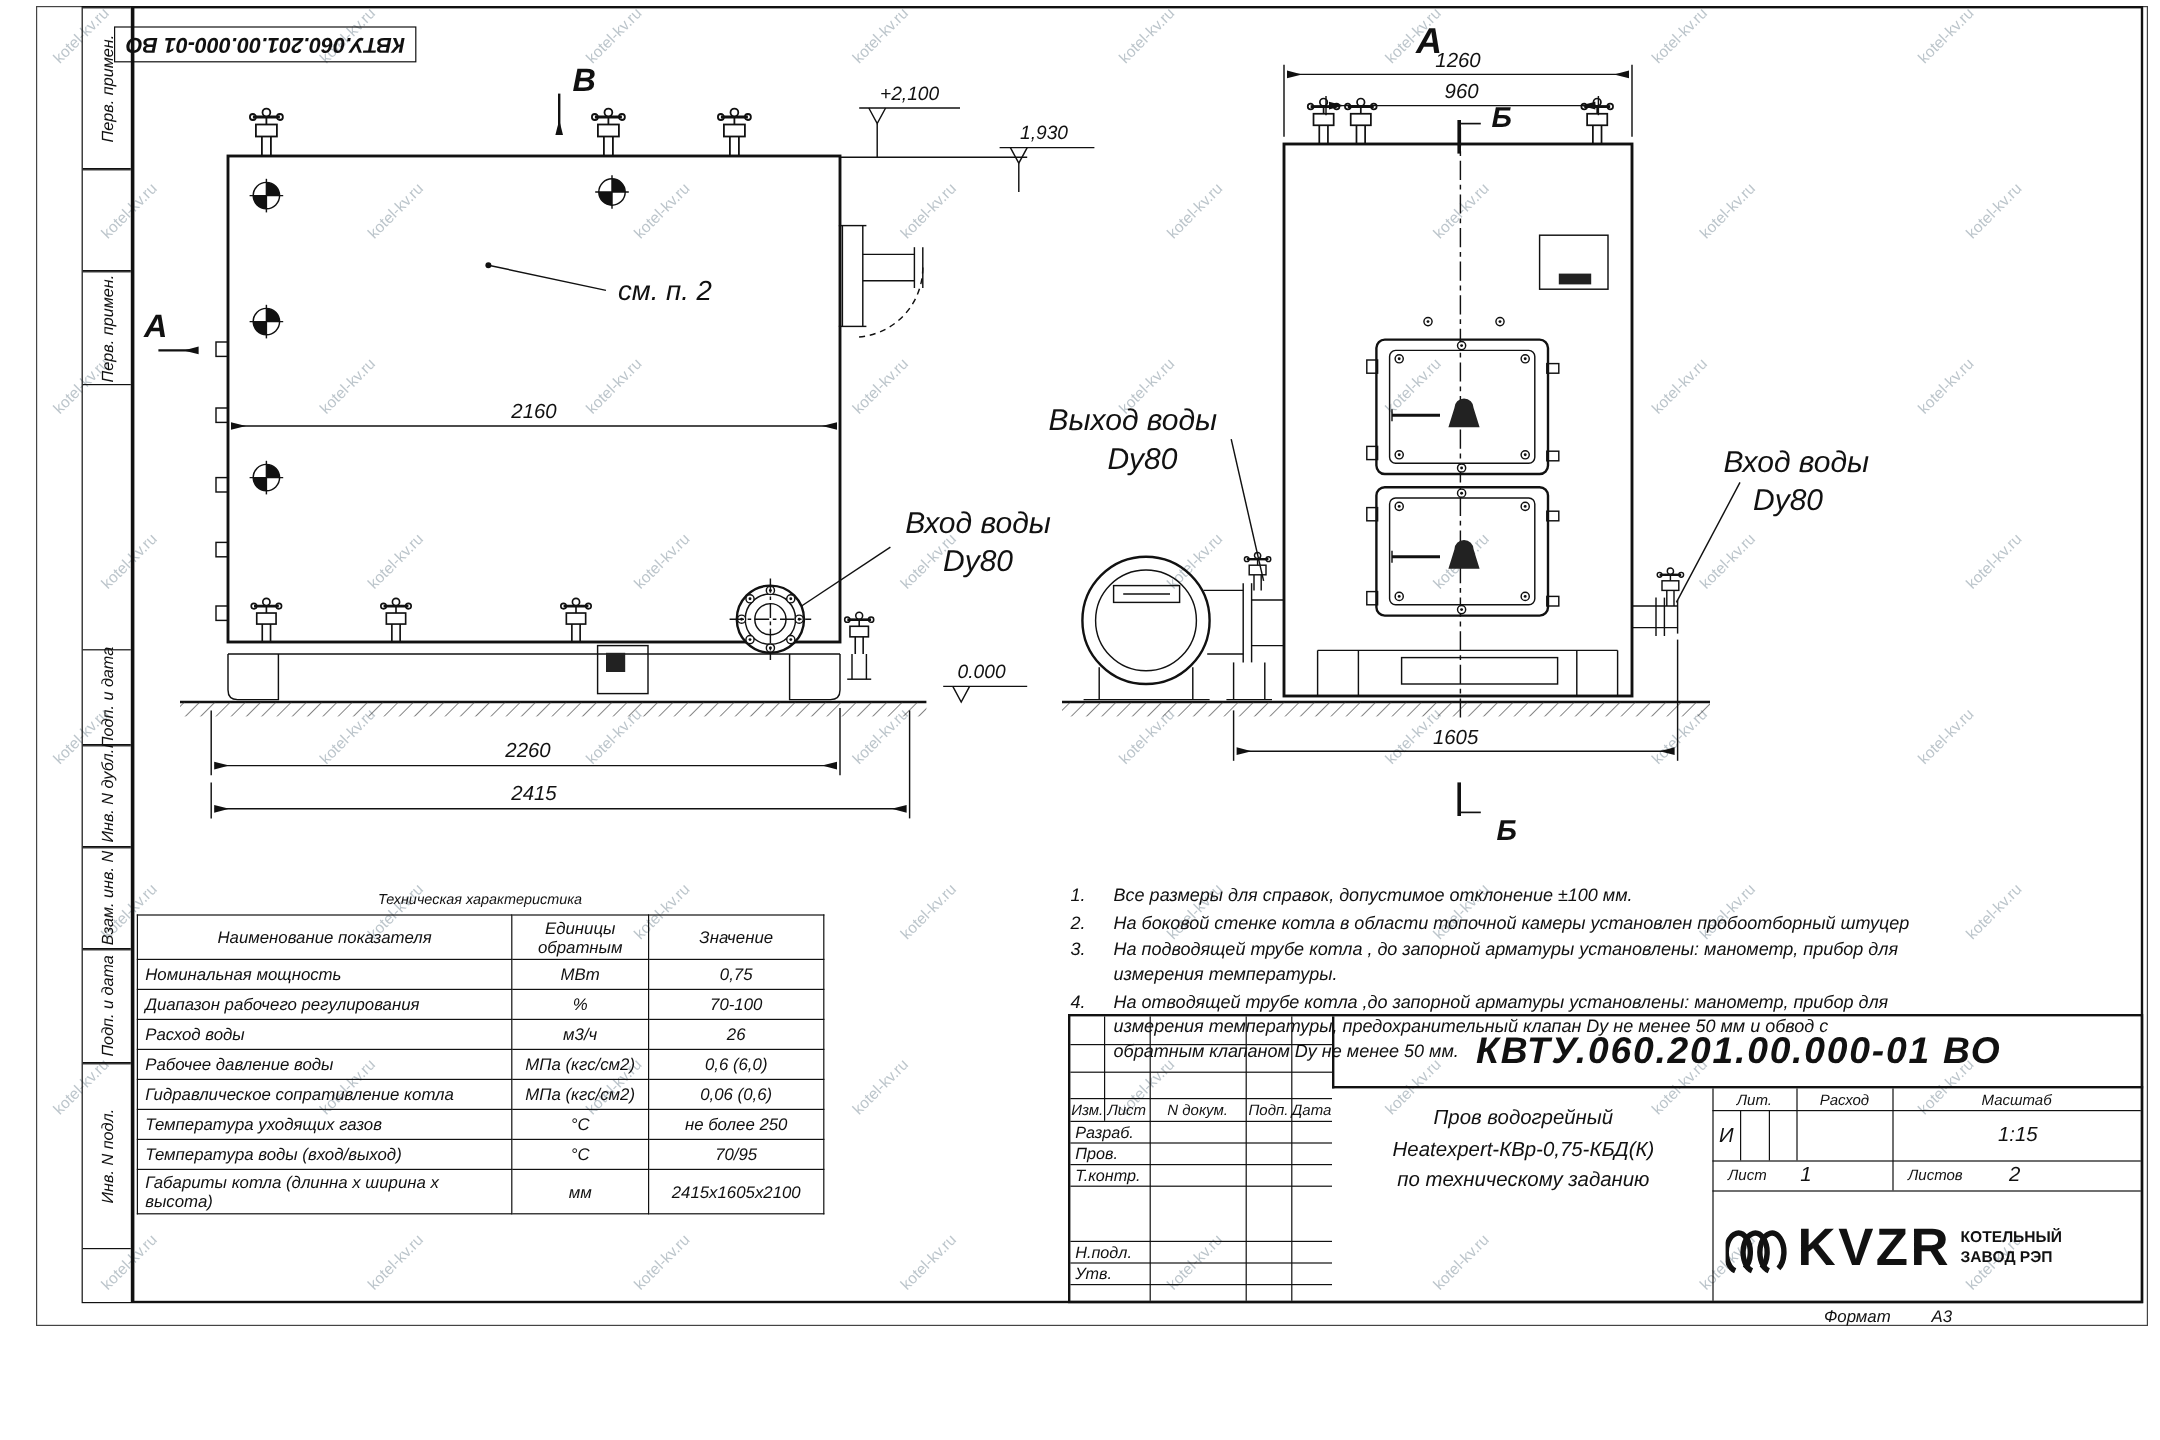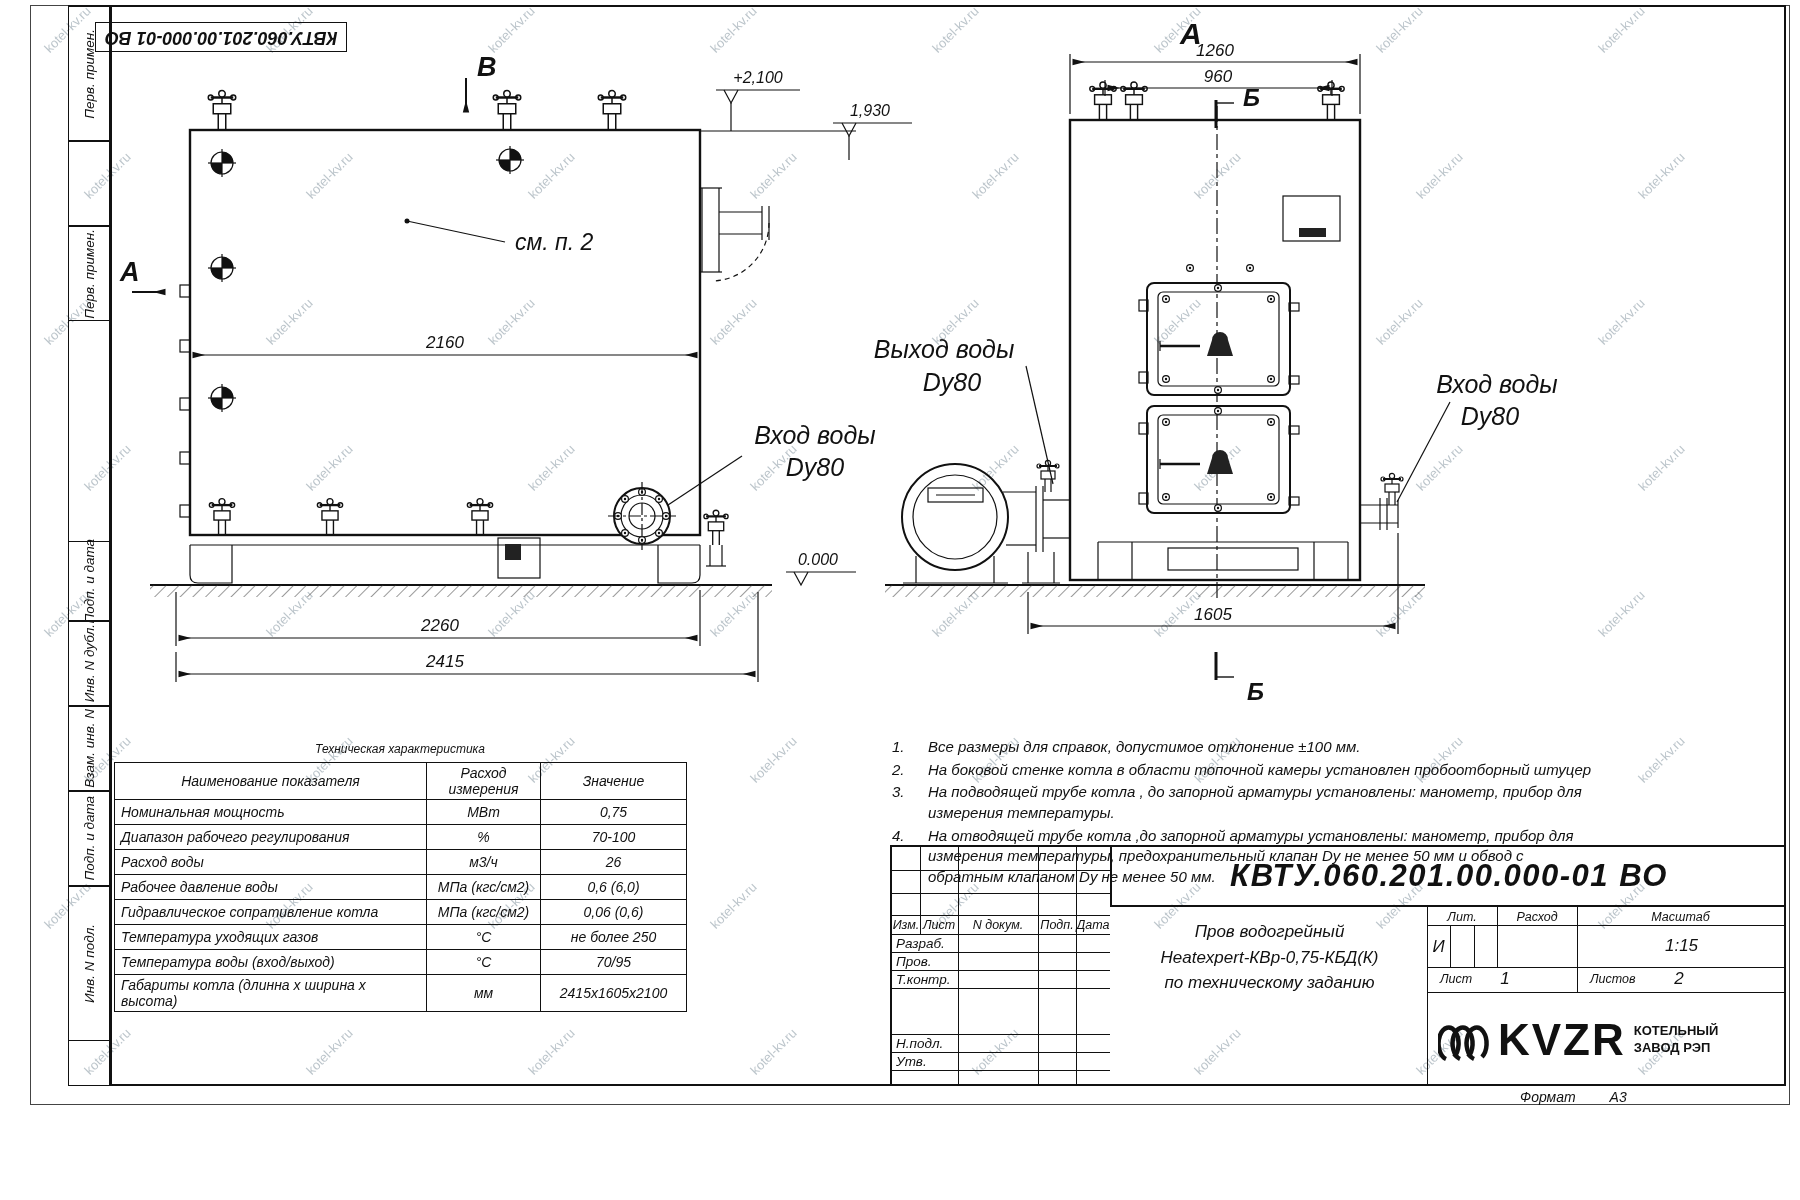--- a/index.html
+++ b/index.html
@@ -410,21 +410,21 @@
   <div class="spec-title">Техническая характеристика</div>
   <table>
     <colgroup>
         <col style="width:312px">
         <col style="width:114px">
         <col style="width:146px">
       </colgroup>
     <tbody>
         <tr>
       <th>Наименование показателя</th>
-      <th>Расход измерения</th>
+      <th>Единицы обратным</th>
       <th>Значение</th>
     </tr>
     <tr>
           <td class="name">Номинальная мощность</td>
           <td class="c">МВт</td>
           <td class="c">0,75</td>
         </tr>
     <tr>
           <td class="name">Диапазон рабочего регулирования</td>
           <td class="c">%</td>

